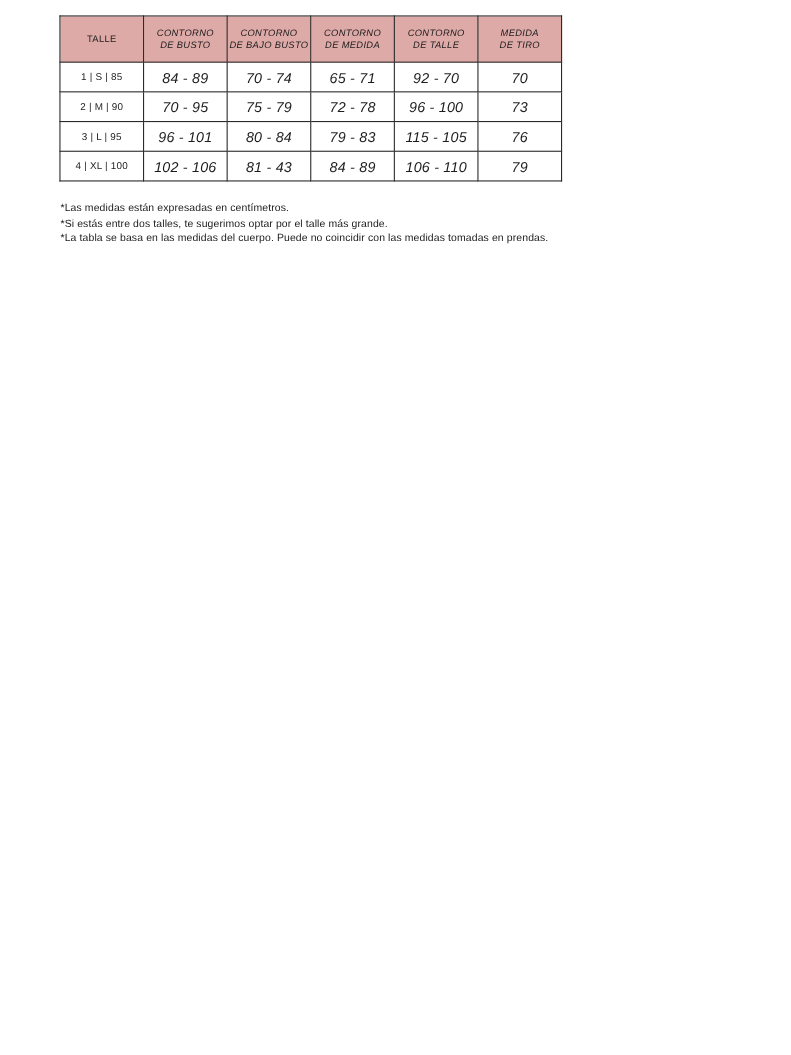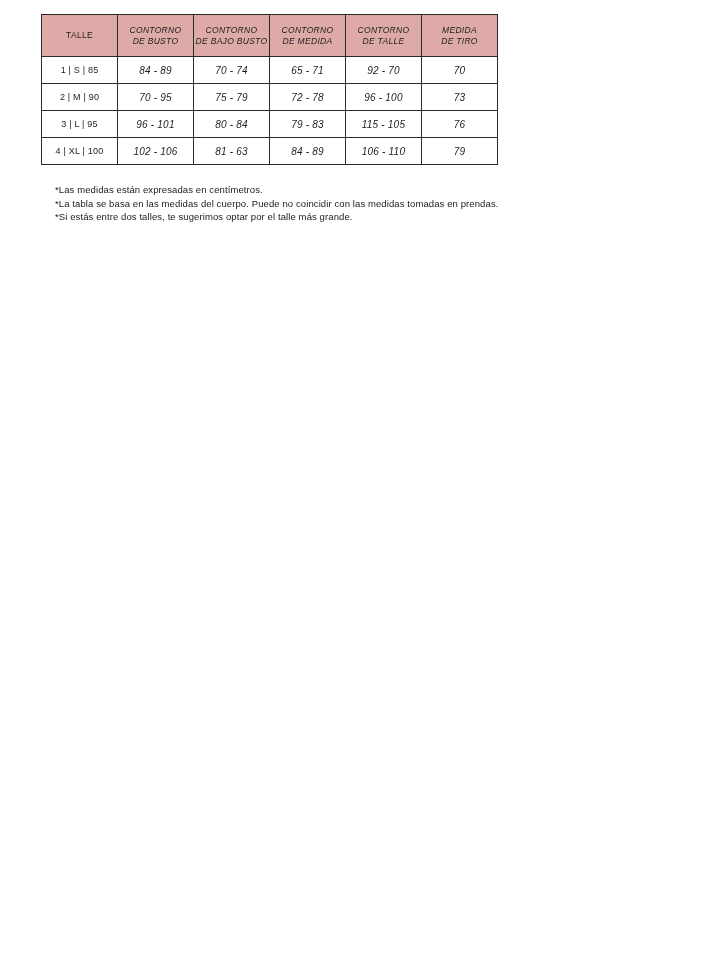--- a/index.html
+++ b/index.html
@@ -17,21 +17,21 @@
   }
   .page {
     position: absolute;
     left: 0;
     top: 0;
     width: 719px;
     height: 959px;
   }
   .size-table {
     position: absolute;
-    left: 41px;
+    left: 54px;
     top: 14px;
     border-collapse: collapse;
     table-layout: fixed;
   }
   .size-table th,
   .size-table td {
     border: 1px solid #2b2b2b;
     text-align: center;
     vertical-align: middle;
     padding: 0;
@@ -44,21 +44,21 @@
     line-height: 11px;
     letter-spacing: 0.3px;
     color: #1d1d1d;
   }
   .size-table thead th .l1,
   .size-table thead th .l2 {
     display: block;
   }
   .size-table tbody td {
     height: 26px;
-    font-size: 10px;
+    font-size: 13px;
     letter-spacing: 0.2px;
     color: #1d1d1d;
     background: #ffffff;
   }
   .col-talle { width: 75px; }
   .col-std { width: 75px; font-style: italic; }
   .size-table tbody td.col-talle {
     font-size: 9px;
   }
   .notes {
@@ -129,27 +129,27 @@
         <td class="col-talle">3 | L | 95</td>
         <td class="col-std">96 - 101</td>
         <td class="col-std">80 - 84</td>
         <td class="col-std">79 - 83</td>
         <td class="col-std">115 - 105</td>
         <td class="col-std">76</td>
       </tr>
       <tr>
         <td class="col-talle">4 | XL | 100</td>
         <td class="col-std">102 - 106</td>
-        <td class="col-std">81 - 63</td>
+        <td class="col-std">81 - 43</td>
         <td class="col-std">84 - 89</td>
         <td class="col-std">106 - 110</td>
         <td class="col-std">79</td>
       </tr>
     </tbody>
   </table>
 
   <div class="notes">
     <div>*Las medidas están expresadas en centímetros.</div>
+    <div>*Si estás entre dos talles, te sugerimos optar por el talle más grande.</div>
     <div>*La tabla se basa en las medidas del cuerpo. Puede no coincidir con las medidas tomadas en prendas.</div>
-    <div>*Si estás entre dos talles, te sugerimos optar por el talle más grande.</div>
   </div>
 
 </div>
 
 </body></html>

